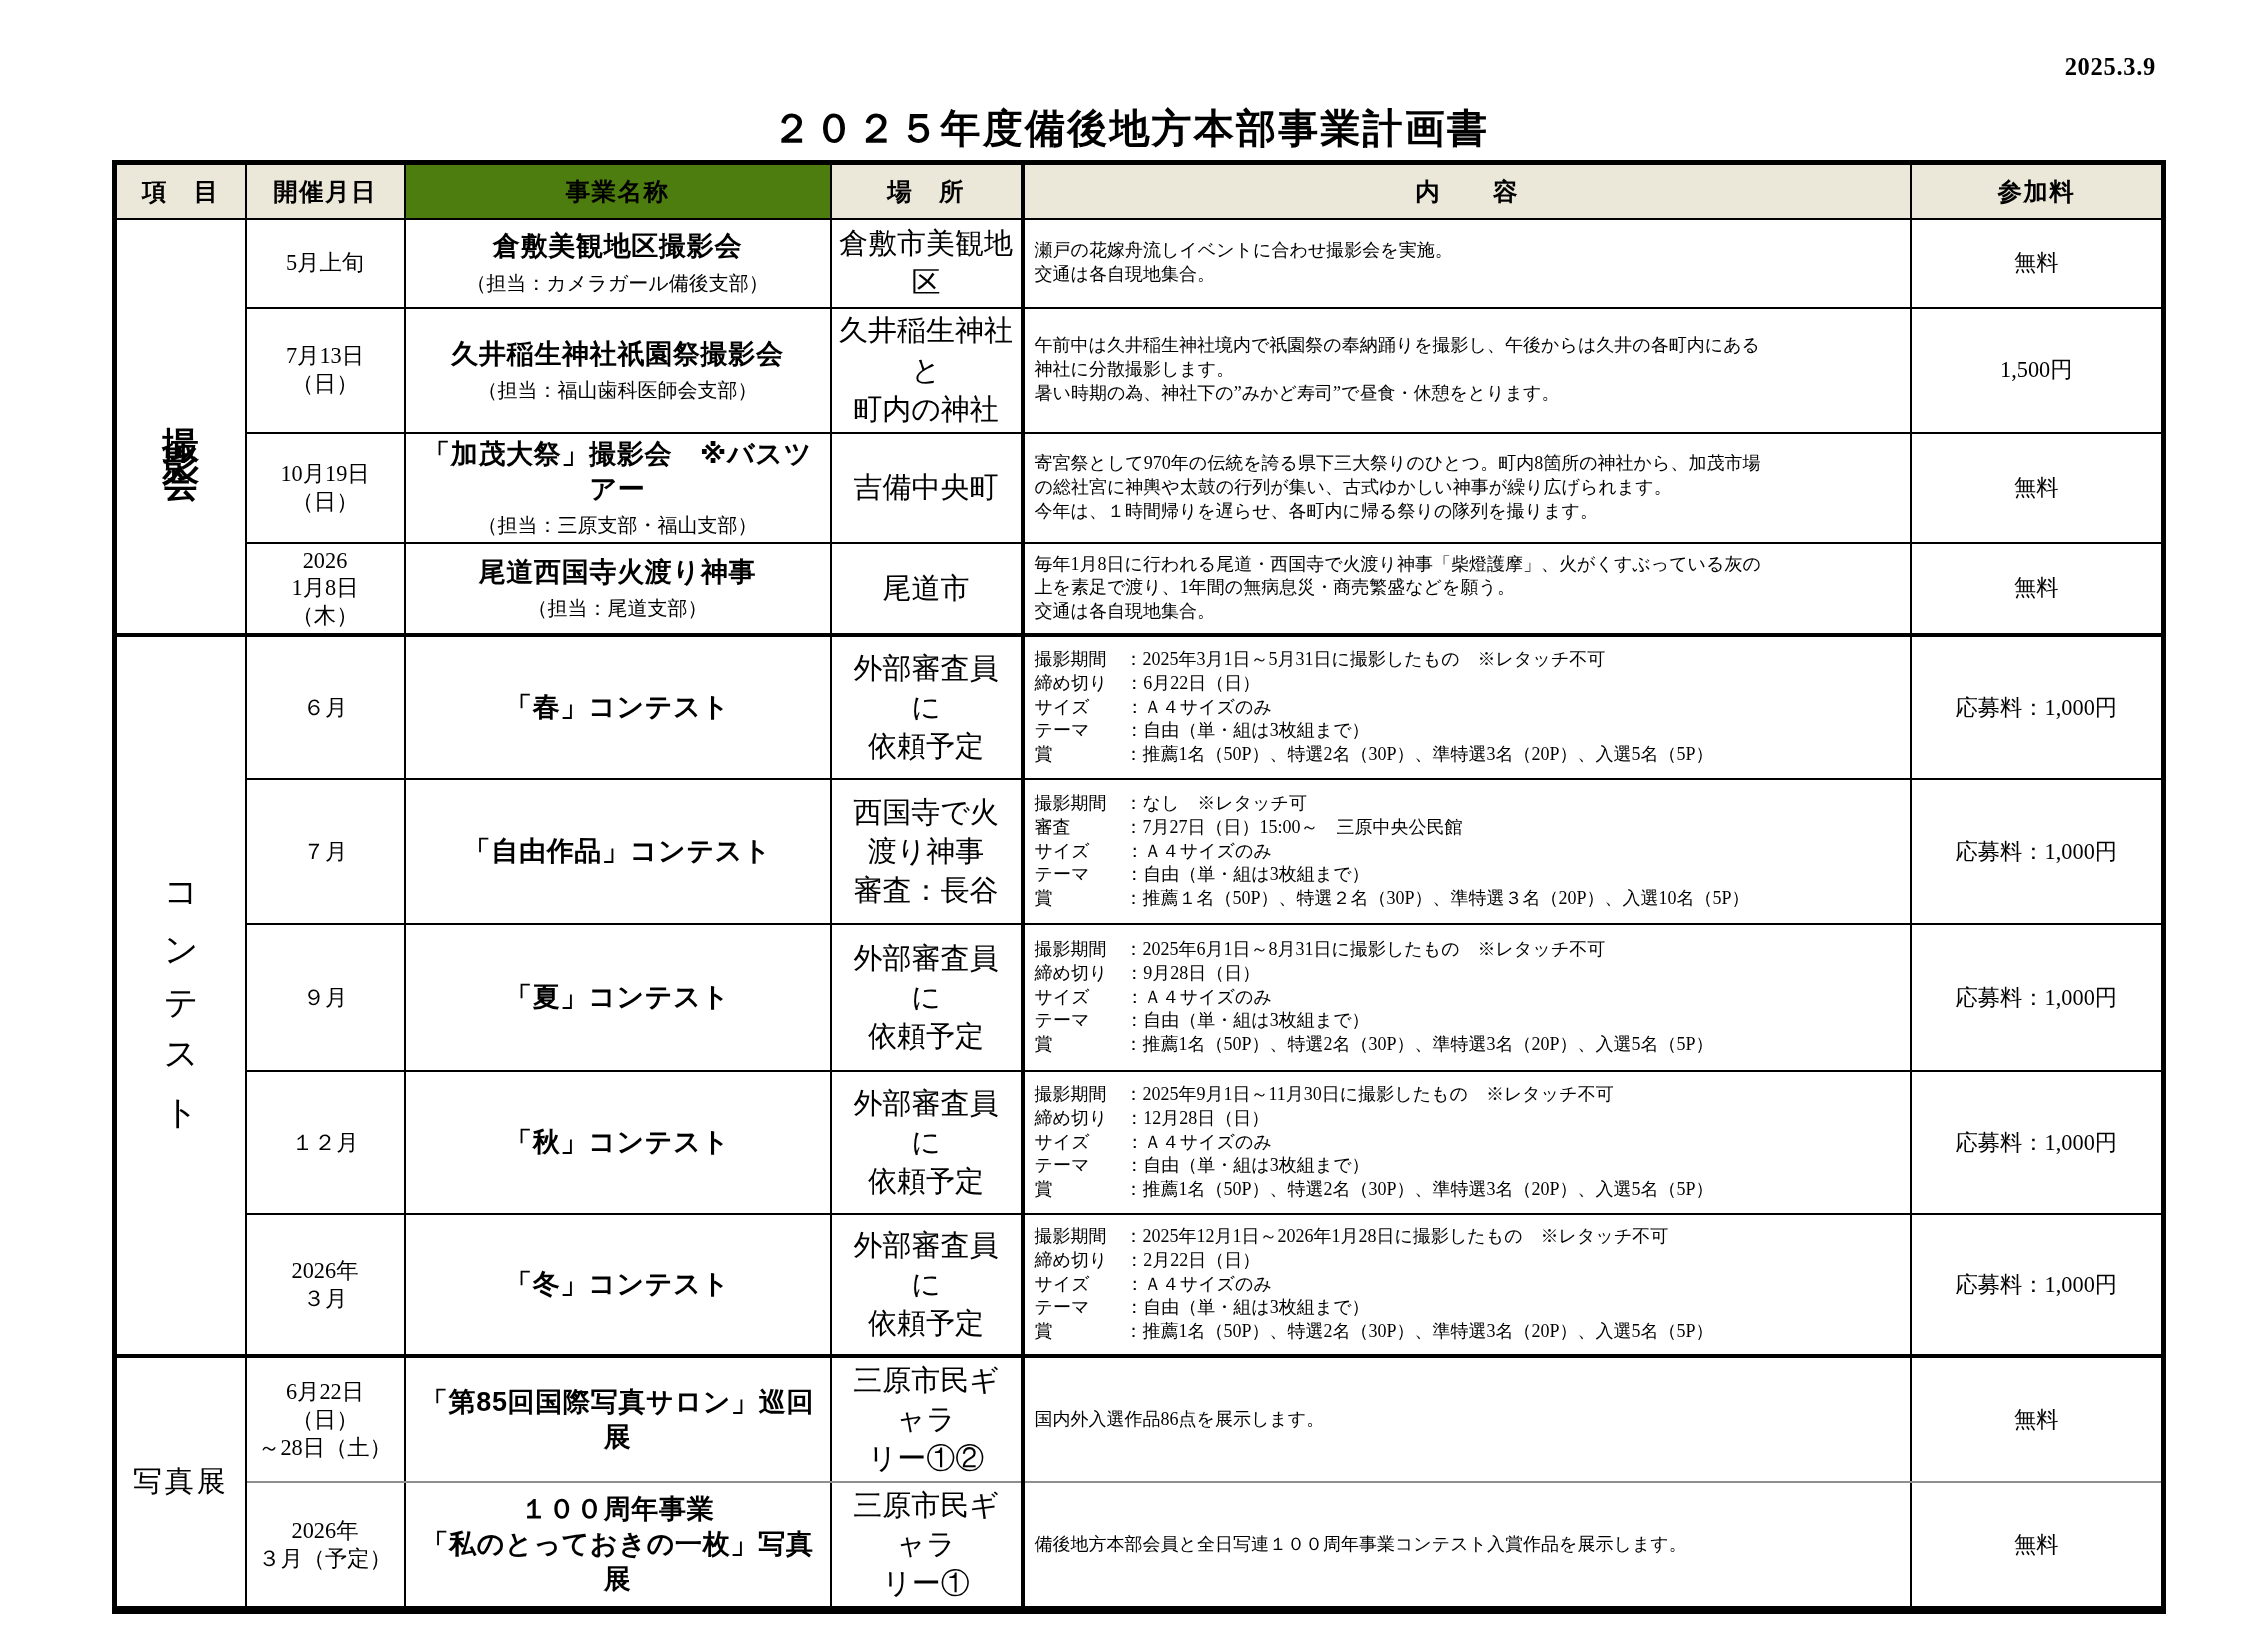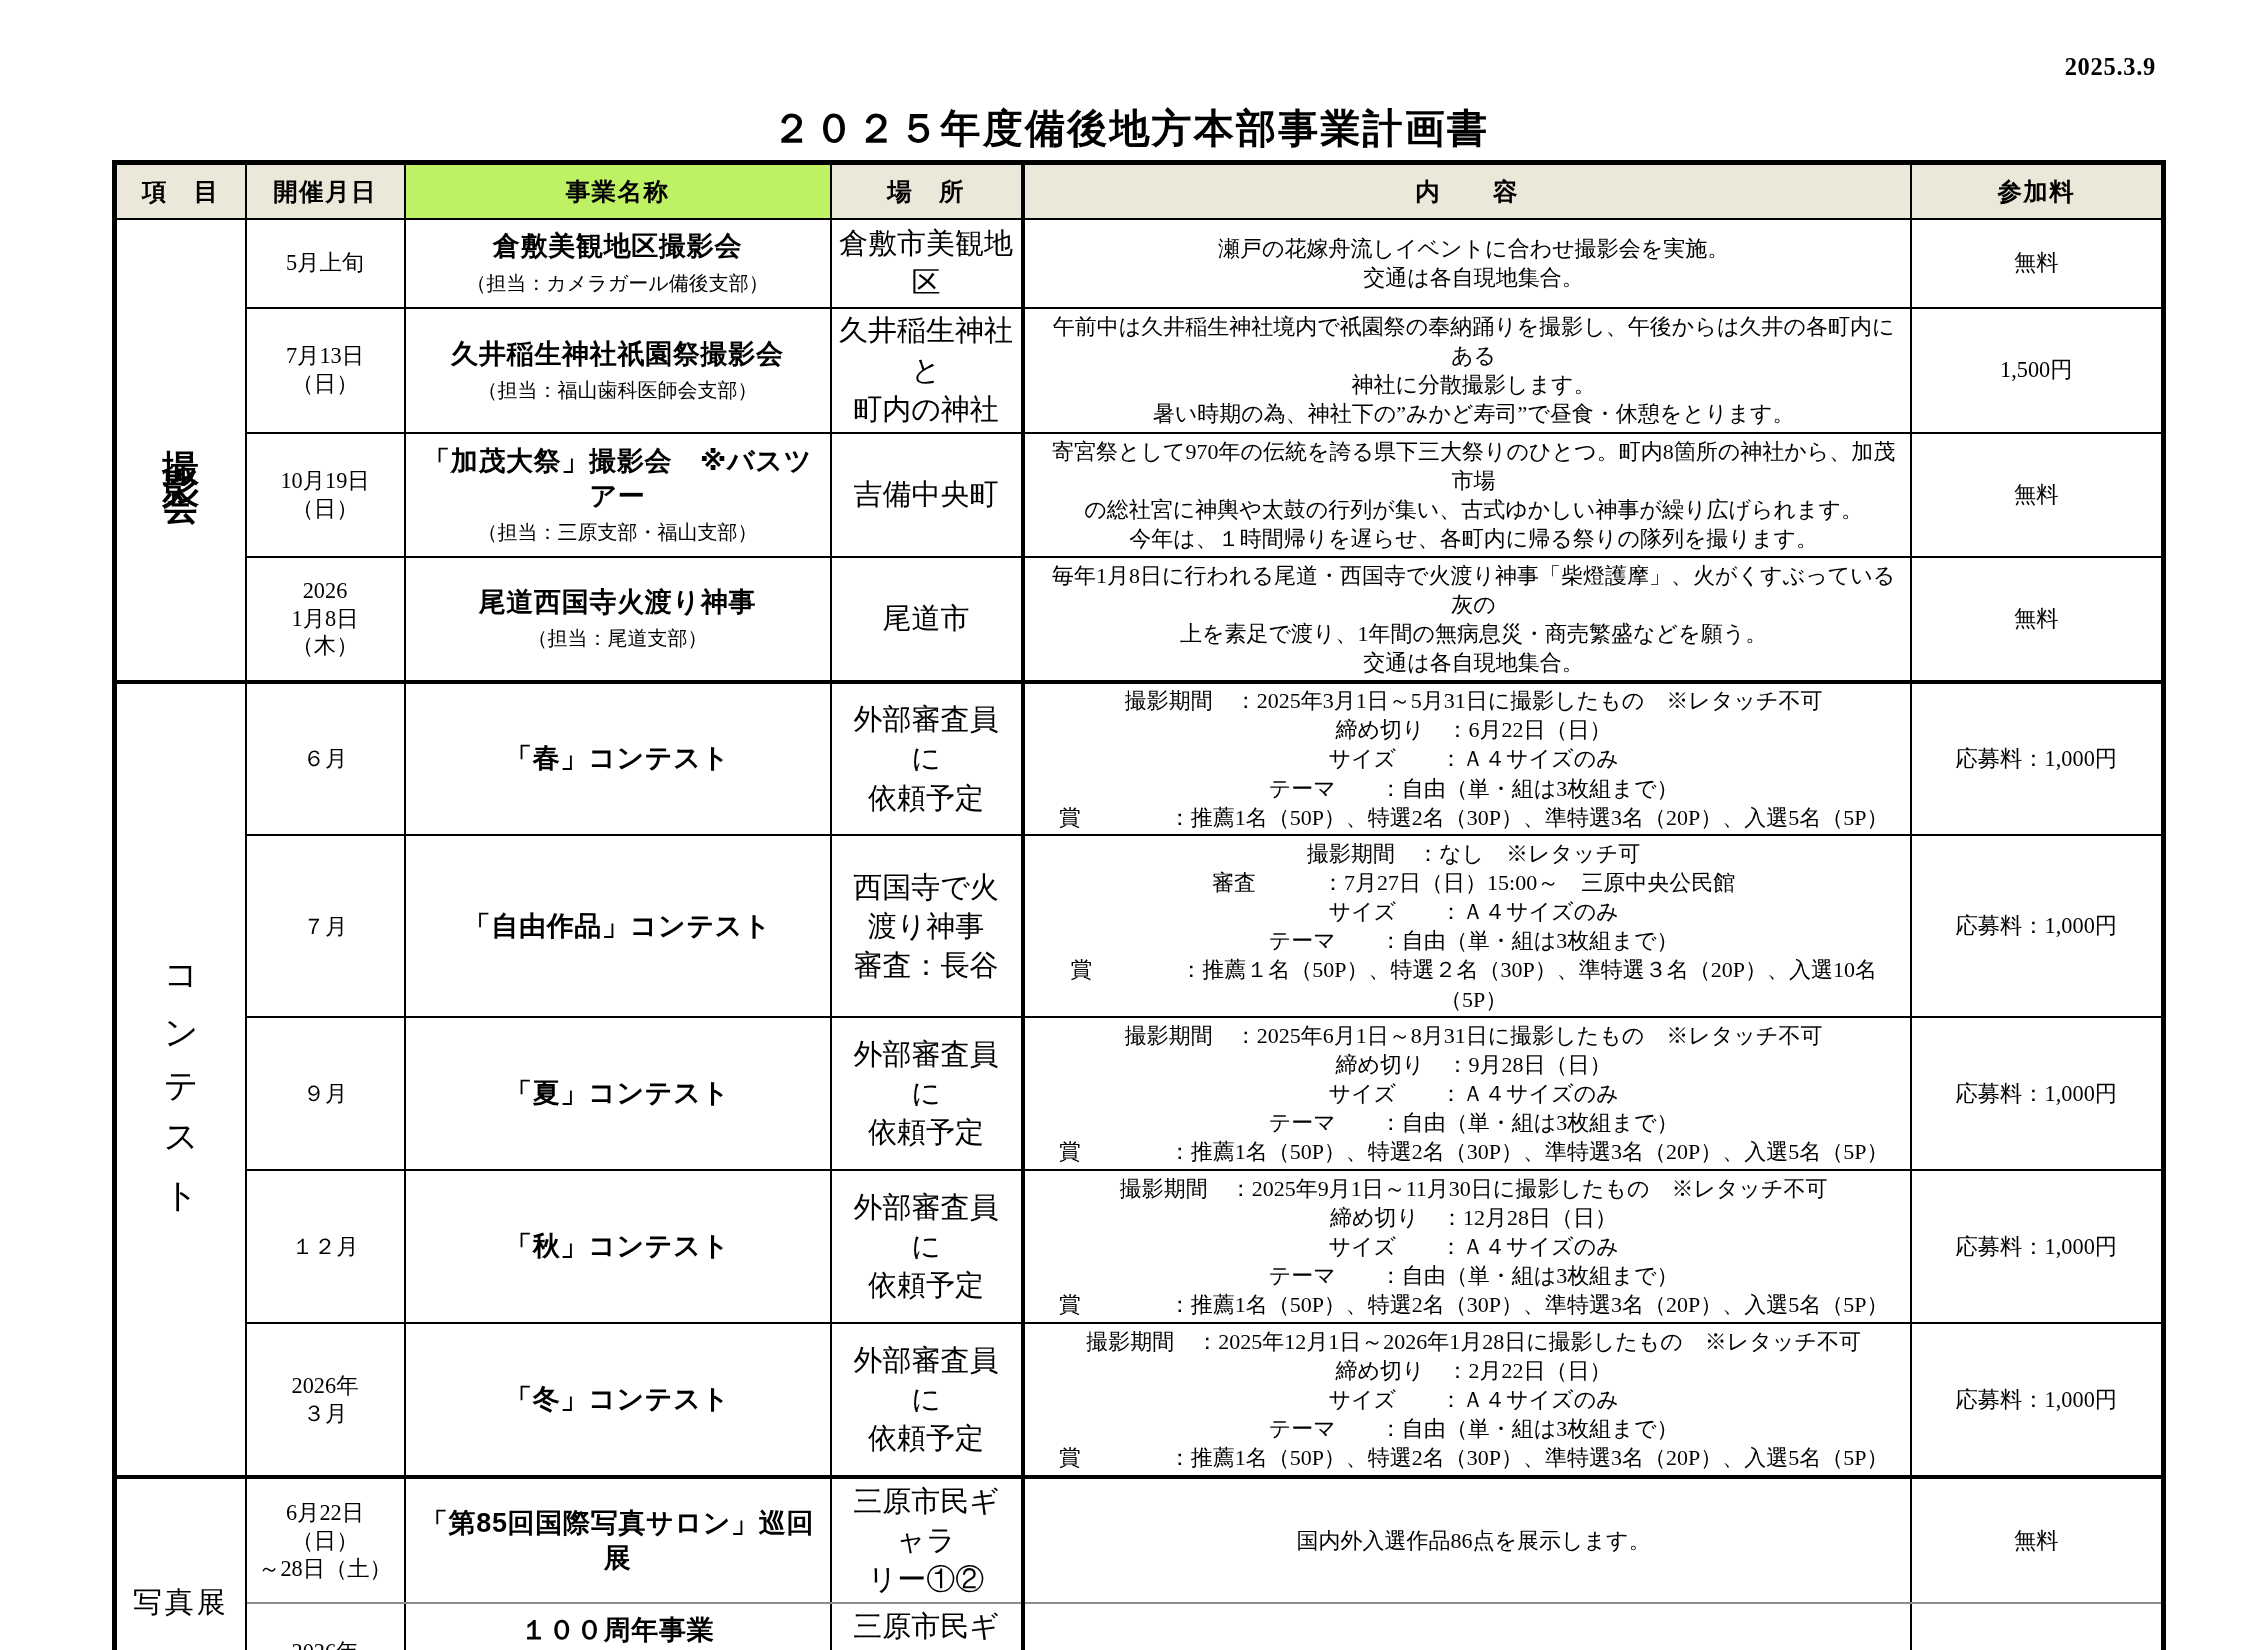--- a/index.html
+++ b/index.html
@@ -42,22 +42,22 @@
   
   tr.gray-below td{border-bottom:2.2px solid #8e8e8e;}
   tr.gray-top td{border-top:2.2px solid #8e8e8e;}
 
   td.cell-date{font-size:22.3px;white-space:pre-line;line-height:1.25;}
   td.cell-name{font-family:"Liberation Sans","DejaVu Sans",sans-serif;}
   .event-name{font-size:27px;font-weight:bold;white-space:pre-line;line-height:1.3;letter-spacing:0.7px;}
   .event-note{font-size:20px;font-weight:normal;margin-top:5px;white-space:pre-line;}
   td.cell-place{font-size:29px;white-space:pre-line;line-height:1.35;}
   td.cell-content{
-    text-align:center;font-size:22px;line-height:1.32;
-    white-space:pre-line;padding-left:19px;padding-right:5.8px;
+    text-align:left;font-size:18px;line-height:1.32;
+    white-space:pre-line;padding-left:10px;padding-right:5.8px;
   }
   td.cell-fee{font-size:22.3px;white-space:pre-line;}
 
   td.item-cell{padding:0;}
   .v-label{
     display:inline-block;
     writing-mode:vertical-rl;text-orientation:upright;
     font-size:34px;letter-spacing:14.4px;line-height:1;
   }
   .v-label.bold{font-weight:bold;font-size:37px;letter-spacing:19px;}
@@ -76,21 +76,21 @@
         <col style="width:159px">
         <col style="width:426px">
       <col style="width:192px">
         <col style="width:888px">
         <col style="width:253px">
     </colgroup>
     <thead>
       <tr style="height:56px">
         <th style="background: rgb(235, 232, 217);">項　目</th>
         <th style="background: rgb(235, 232, 217);">開催月日</th>
-        <th style="background: #bef264;">事業名称</th>
+        <th style="background: #4d7c0f;">事業名称</th>
         <th style="background: rgb(235, 232, 217);">場　所</th>
         <th class="c-content" style="background: rgb(235, 232, 217);">内　　容</th>
         <th style="background: rgb(235, 232, 217);">参加料</th>
       </tr>
     </thead>
     <tbody>
 
       <tr style="height:89px">
         <td class="item-cell" rowspan="4"><span class="v-label bold">撮影会</span></td>
         <td class="cell-date">5月上旬</td>

